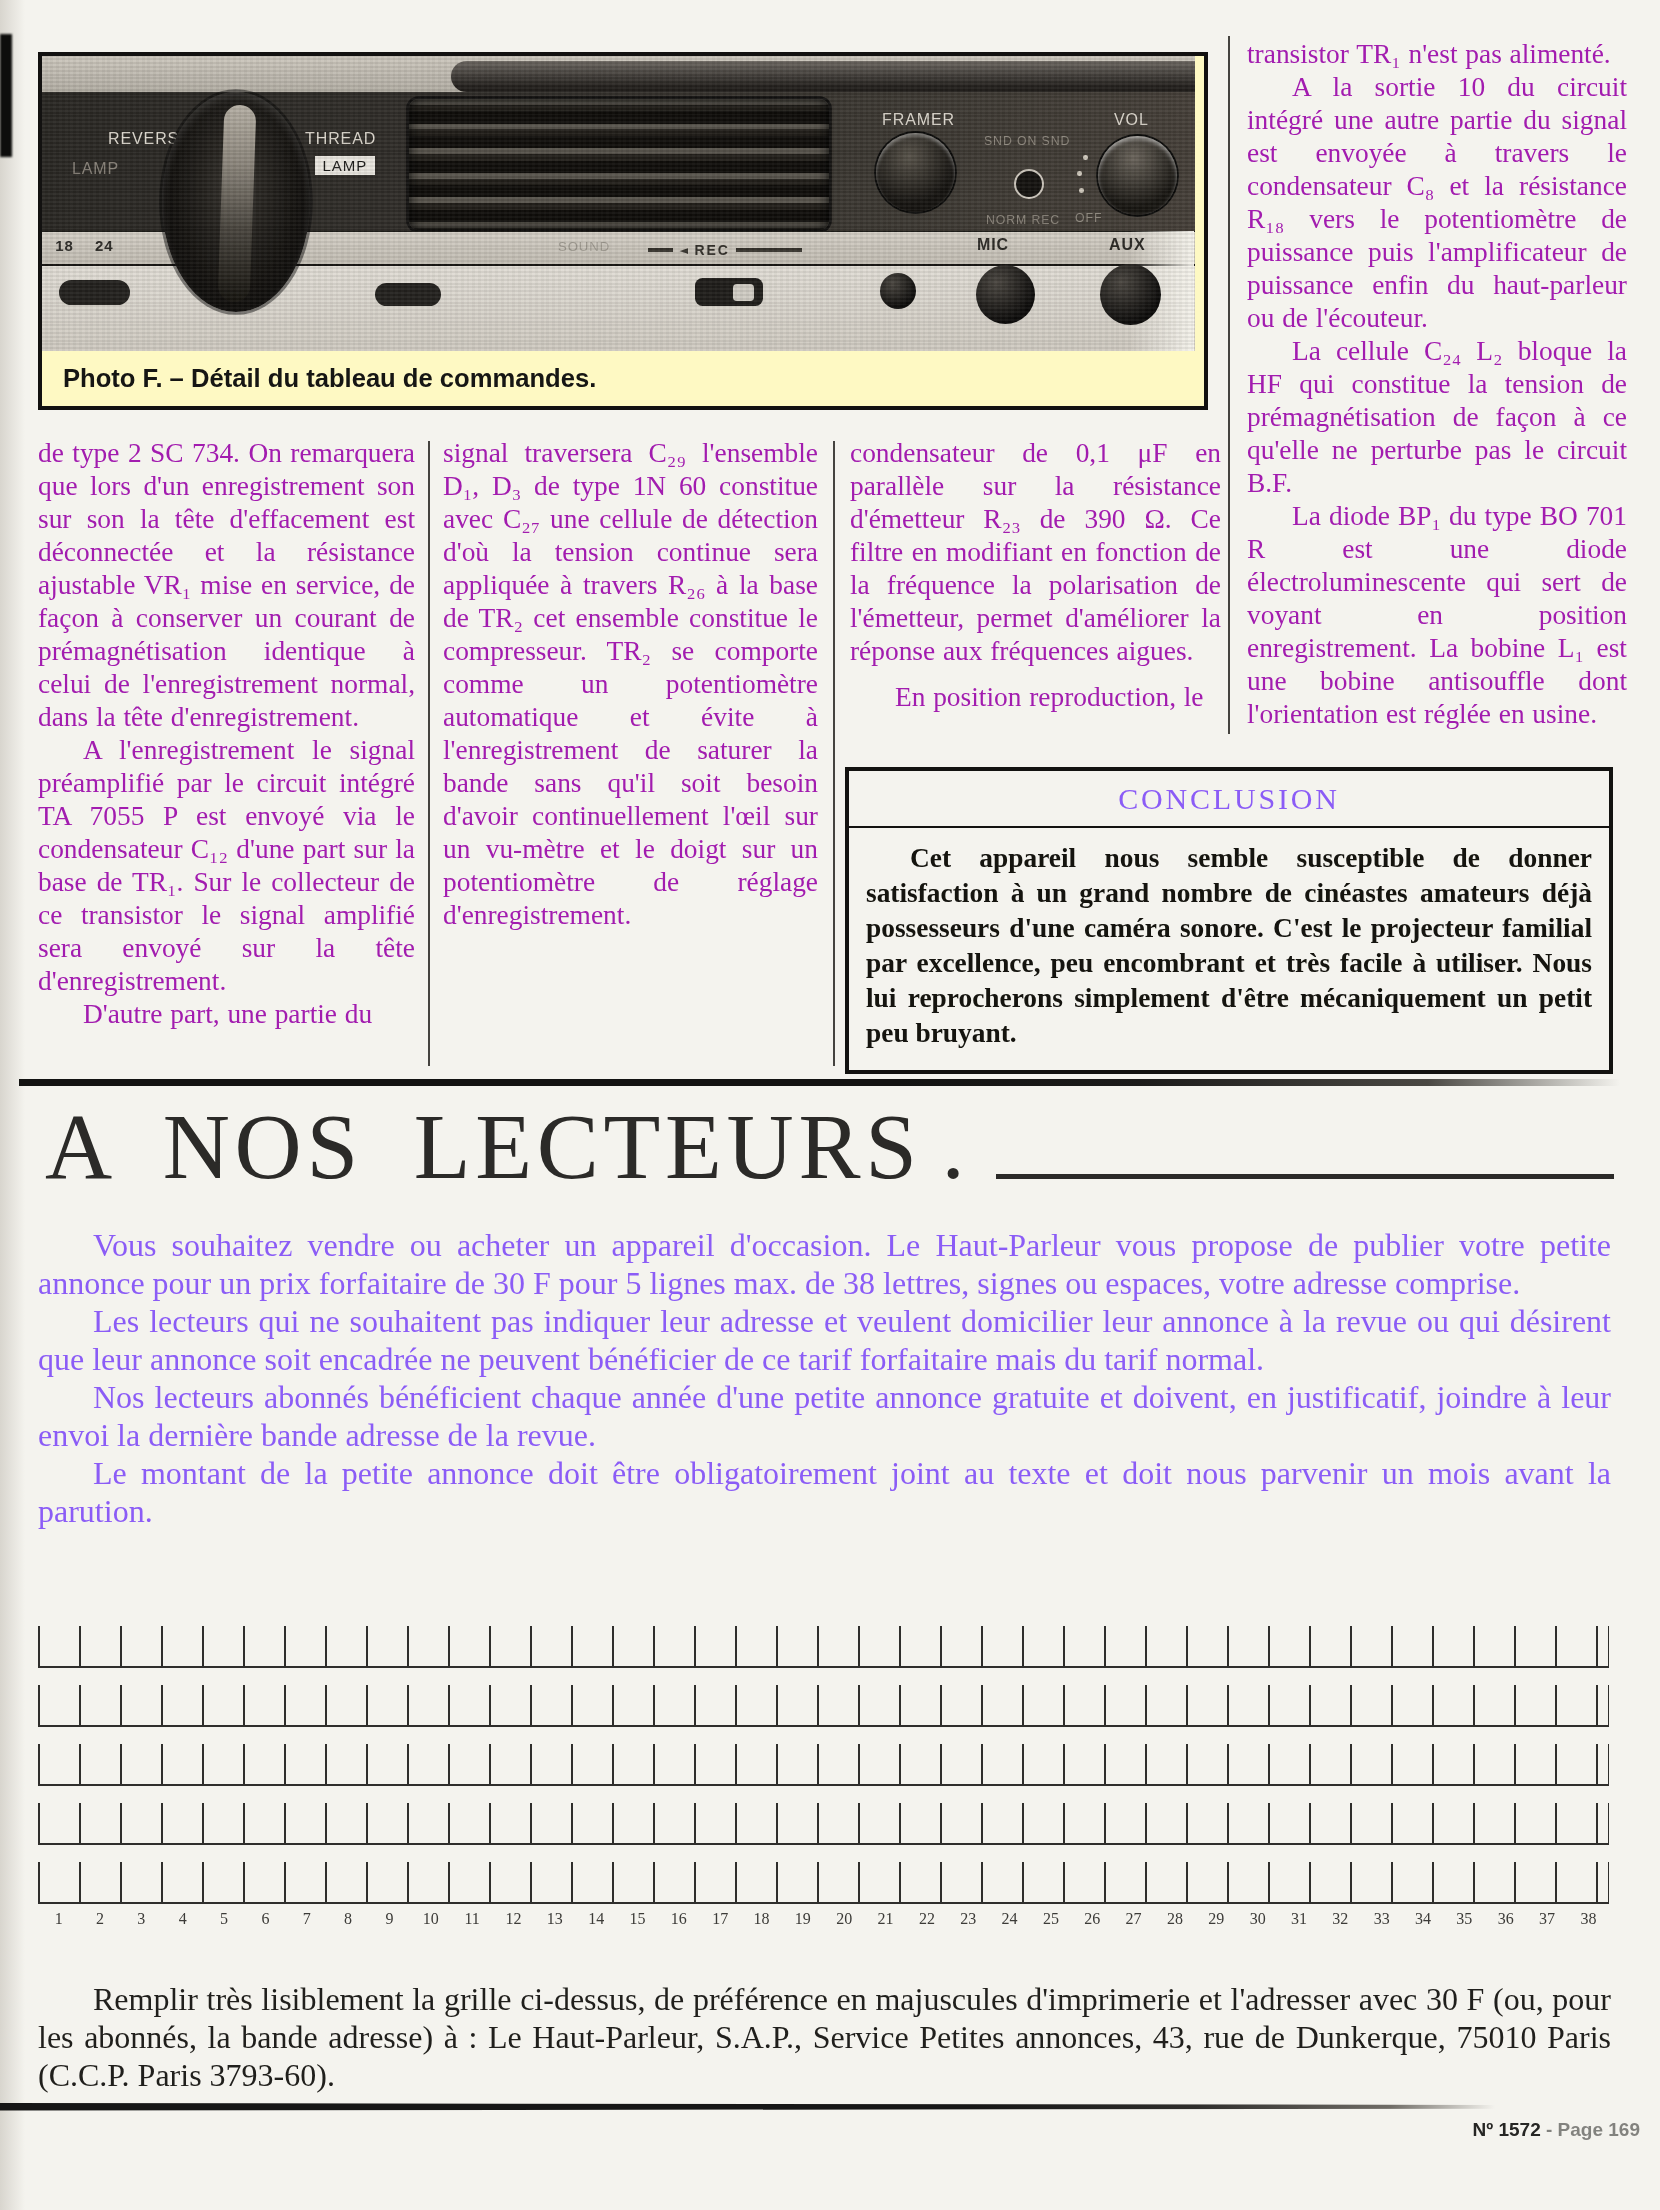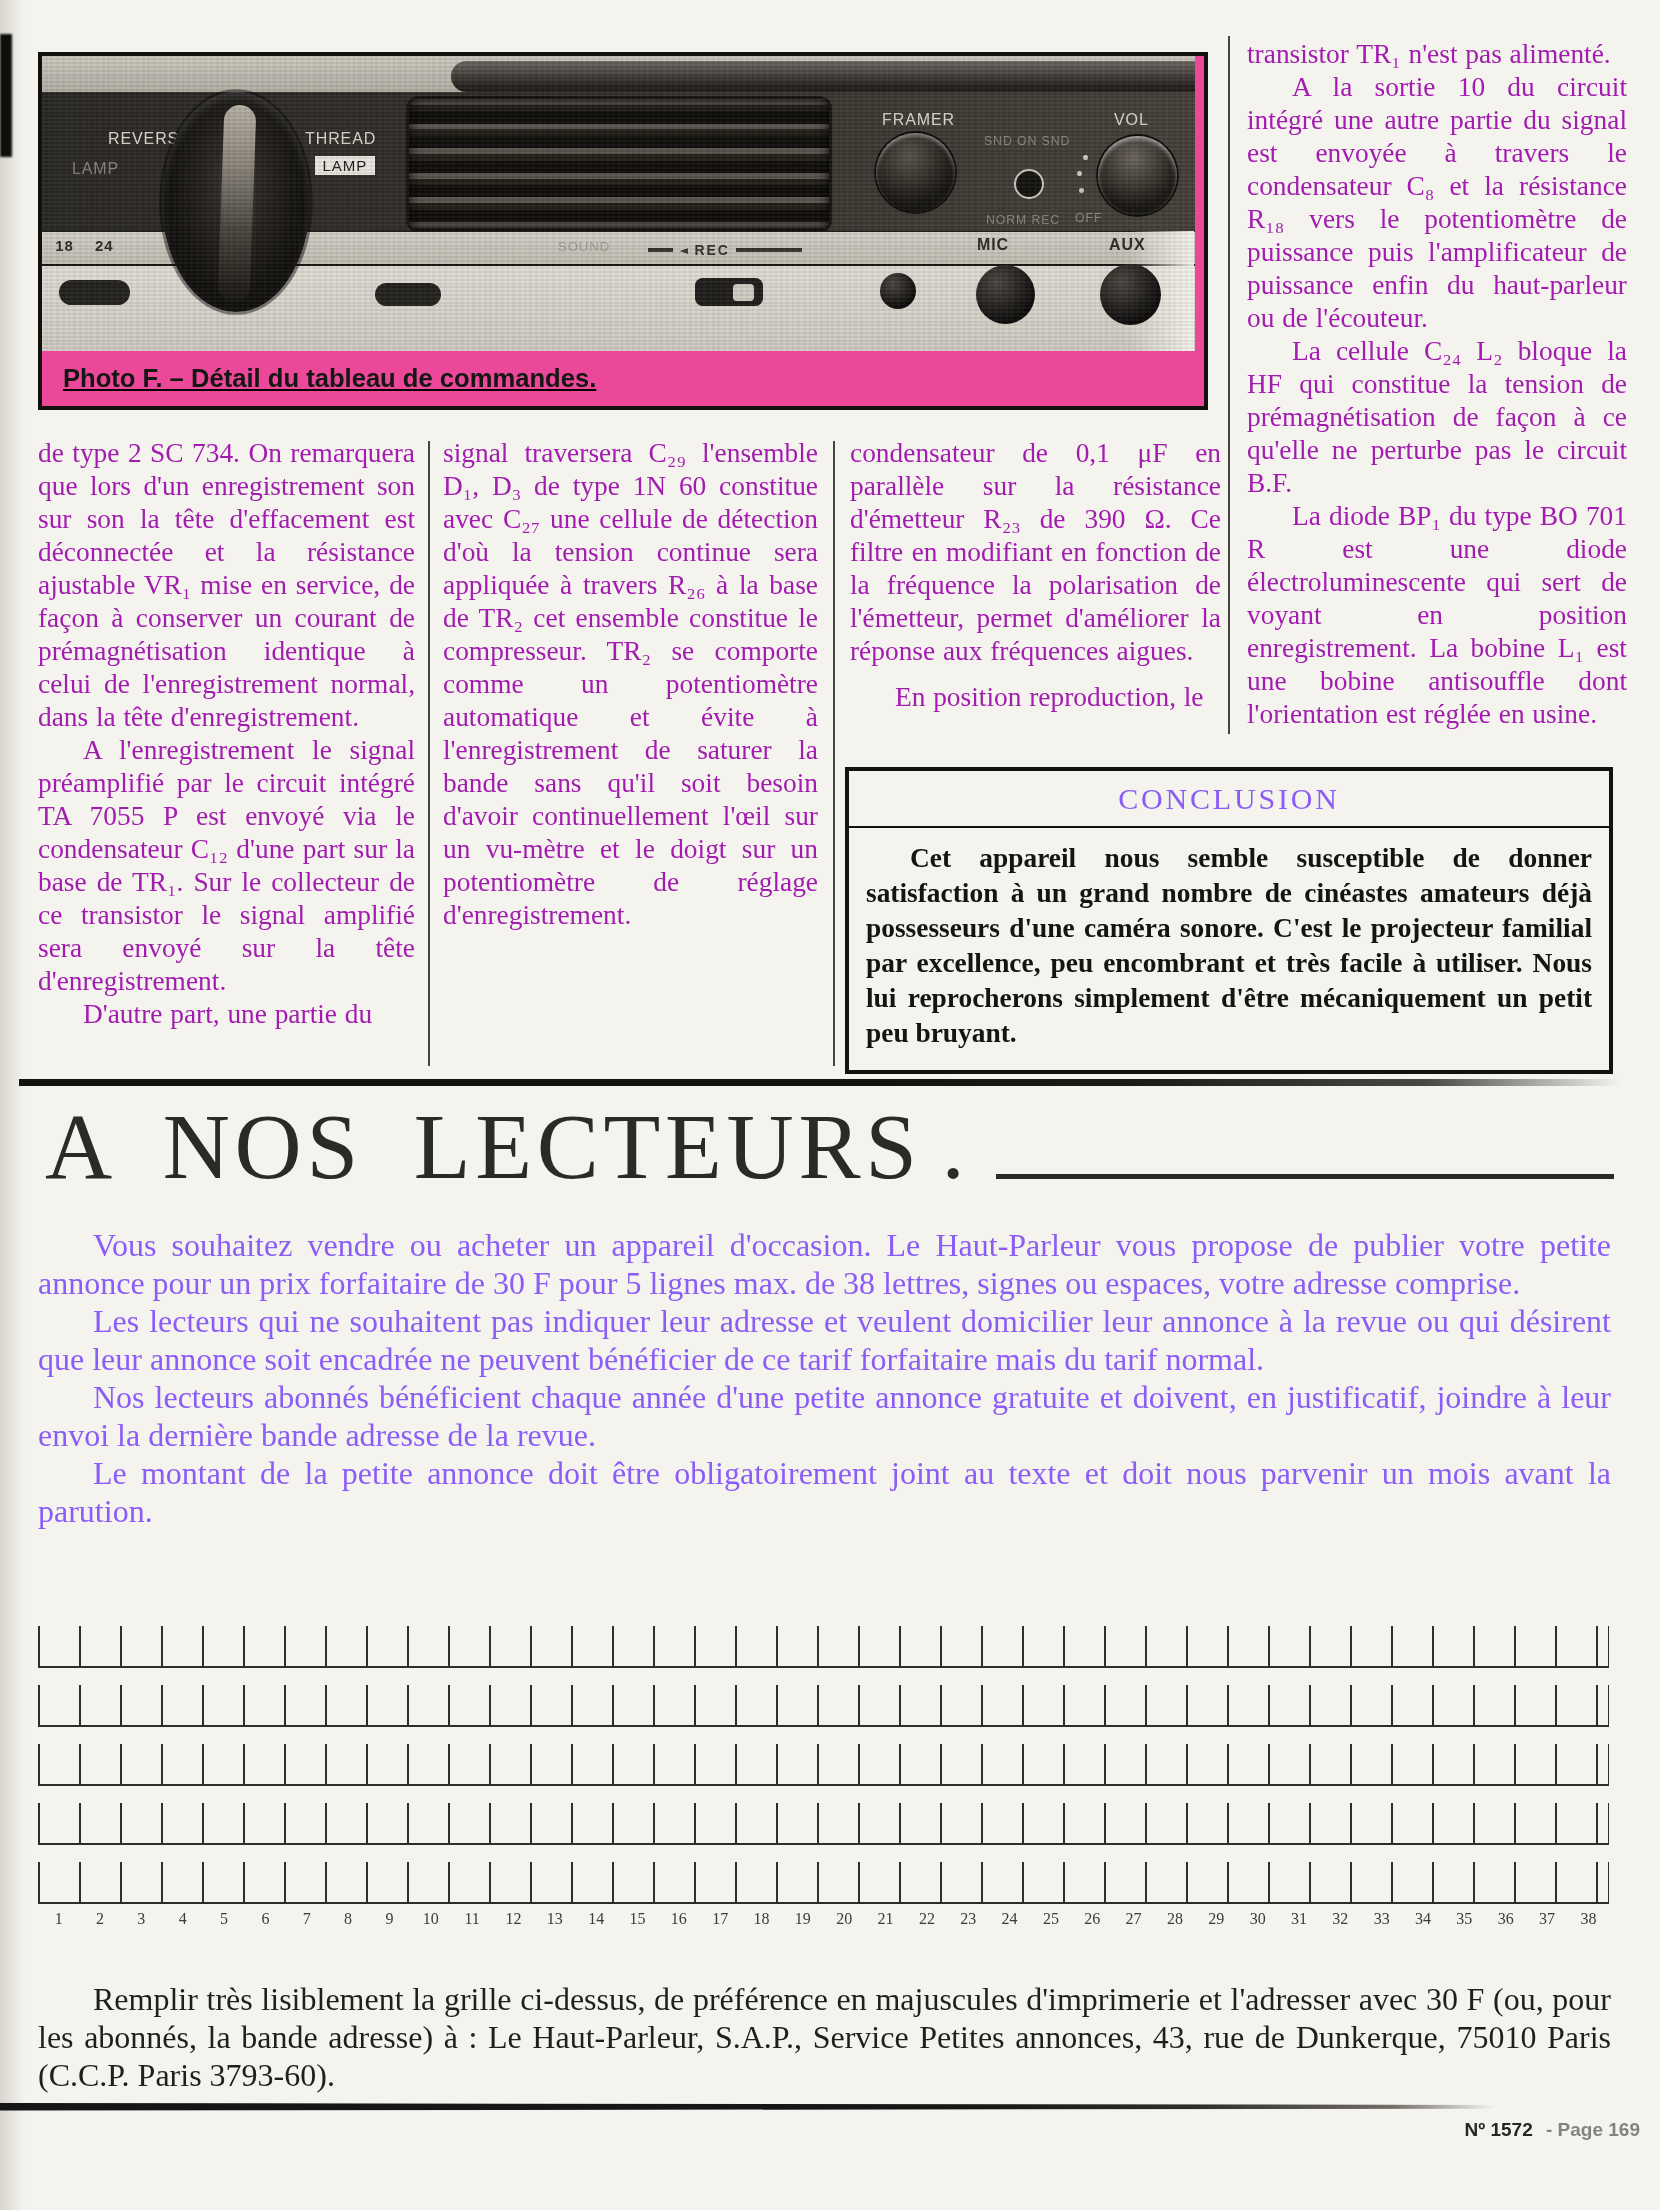--- a/index.html
+++ b/index.html
@@ -5,21 +5,21 @@
   html,body{margin:0;padding:0;background:#c9c7c2;}
   .page{position:relative;width:1661px;height:2211px;background:#f4f3ee;overflow:hidden;
         font-family:"Liberation Serif","DejaVu Serif",serif;}
 
   
   .edge-shade{position:absolute;left:0;top:0;width:24.6px;height:2211px;
     background:linear-gradient(90deg,#d8d5ce,rgba(244,243,238,0));}
   .edge-streak{position:absolute;left:0;top:34px;width:12.3px;height:123px;background:#0d0d0c;filter:blur(0.9px);}
 
   
-  .photo-frame{position:absolute;left:38px;top:52px;width:1162px;border:4.7px solid #121110;background:#ec4899;text-decoration:underline;}
+  .photo-frame{position:absolute;left:38px;top:52px;width:1162px;border:4.7px solid #121110;background:#fef9c3;}
   .photo{position:relative;width:1153px;height:295px;background:#33302c;overflow:hidden;}
   .photo-caption{height:55px;display:flex;align-items:center;padding-left:21px;
     font:bold 25.6px "Liberation Sans",sans-serif;color:#161614;}
   .topstrip{position:absolute;left:0;top:0;width:100%;height:36px;
     background:linear-gradient(180deg,#cdc8be,#b2ada3);}
   .topbar{position:absolute;left:409px;top:4.7px;width:744px;height:31px;border-radius:17px 0 0 17px;
     background:linear-gradient(180deg,#6b6660,#211e1b 85%);}
   .panel{position:absolute;left:0;top:36px;width:100%;height:139px;
     background:linear-gradient(90deg,#292723 0%,#312e2a 40%,#3c3832 75%,#453f38 100%);}
   .grille{position:absolute;left:367px;top:43px;width:420px;height:131px;border-radius:9.5px;
@@ -108,21 +108,21 @@
   .grid-numbers{position:absolute;left:38px;top:1910px;width:1571px;display:flex;}
   .gnum{flex:1;text-align:center;font:16px "Liberation Serif",serif;color:#3c3b38;}
 
   .instructions{position:absolute;left:38px;top:1980px;width:1573px;margin:0;
     font-size:32px;line-height:38px;text-align:justify;text-indent:55px;color:#201f1c;}
 
   .footer-rule{position:absolute;left:0;top:2103px;width:1495px;height:7.6px;
     background:linear-gradient(90deg,#161616 0 65%,#2e2d2b 80%,#6f6c66 93%,rgba(110,107,100,0) 100%);
     clip-path:polygon(0 0,100% 25%,100% 75%,0 100%);}
   .footer{position:absolute;right:21px;top:2120px;font:bold 19px/1 "Liberation Sans","DejaVu Sans",sans-serif;color:#262624;}
-  .footer .pg{opacity:.55;filter:blur(0.6px);margin-left:8px;}
+  .footer .pg{opacity:.55;filter:blur(0.6px);}
 </style>
 </head>
 <body>
 
 <div class="page">
 
   <div class="edge-shade"></div>
   <div class="edge-streak"></div>
 
   <figure class="photo-frame" style="margin:0">

